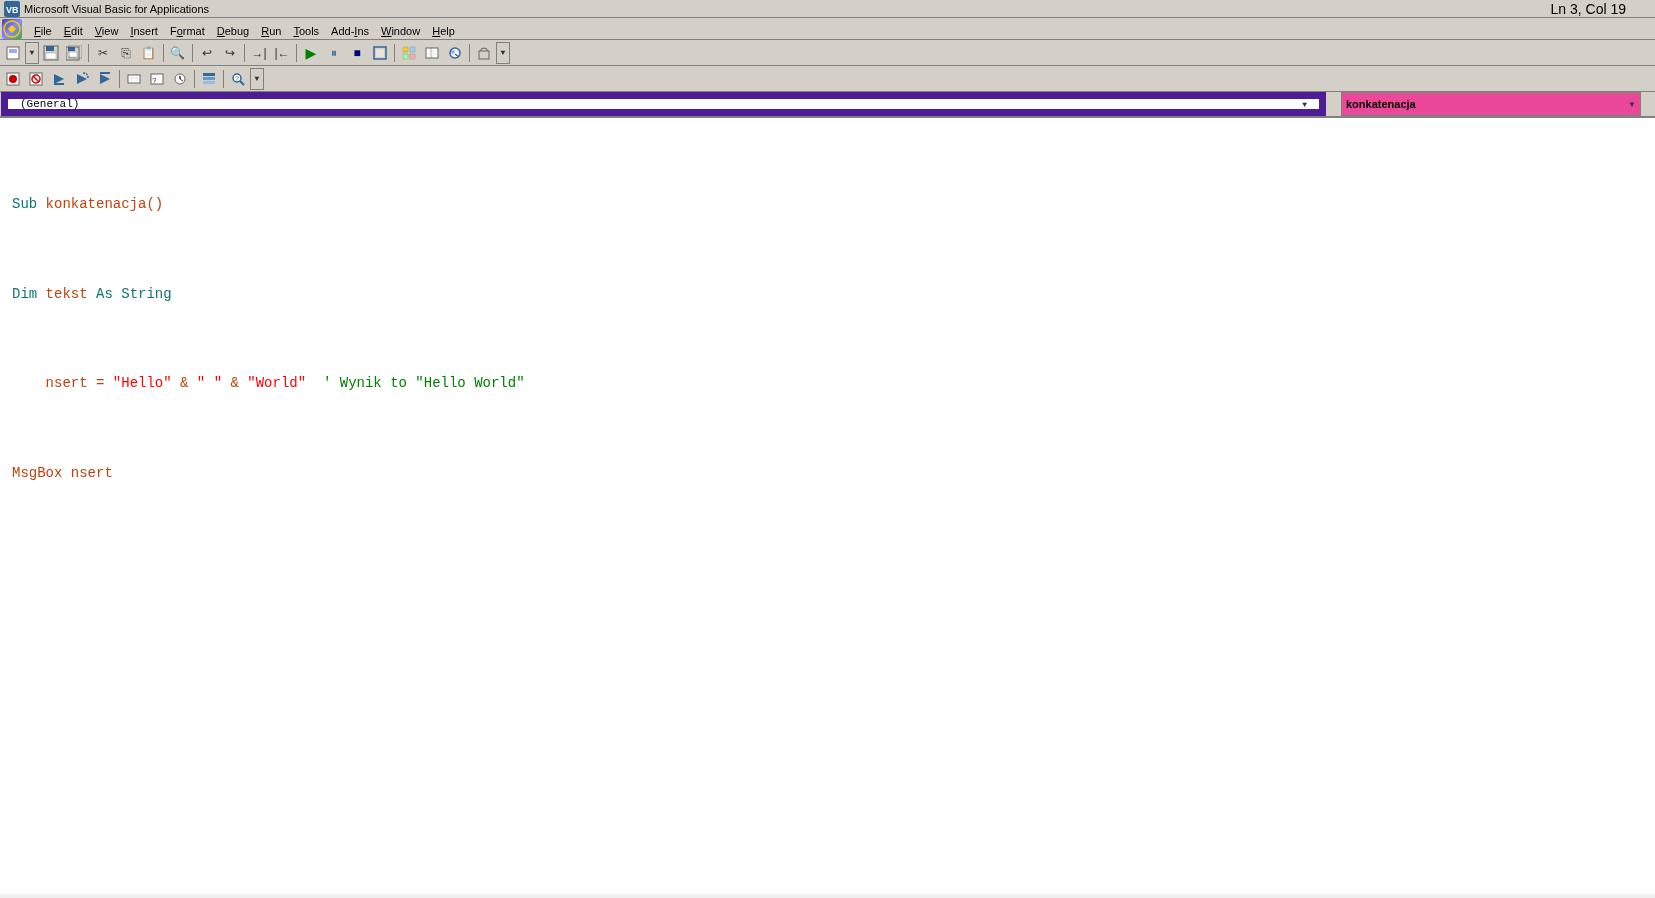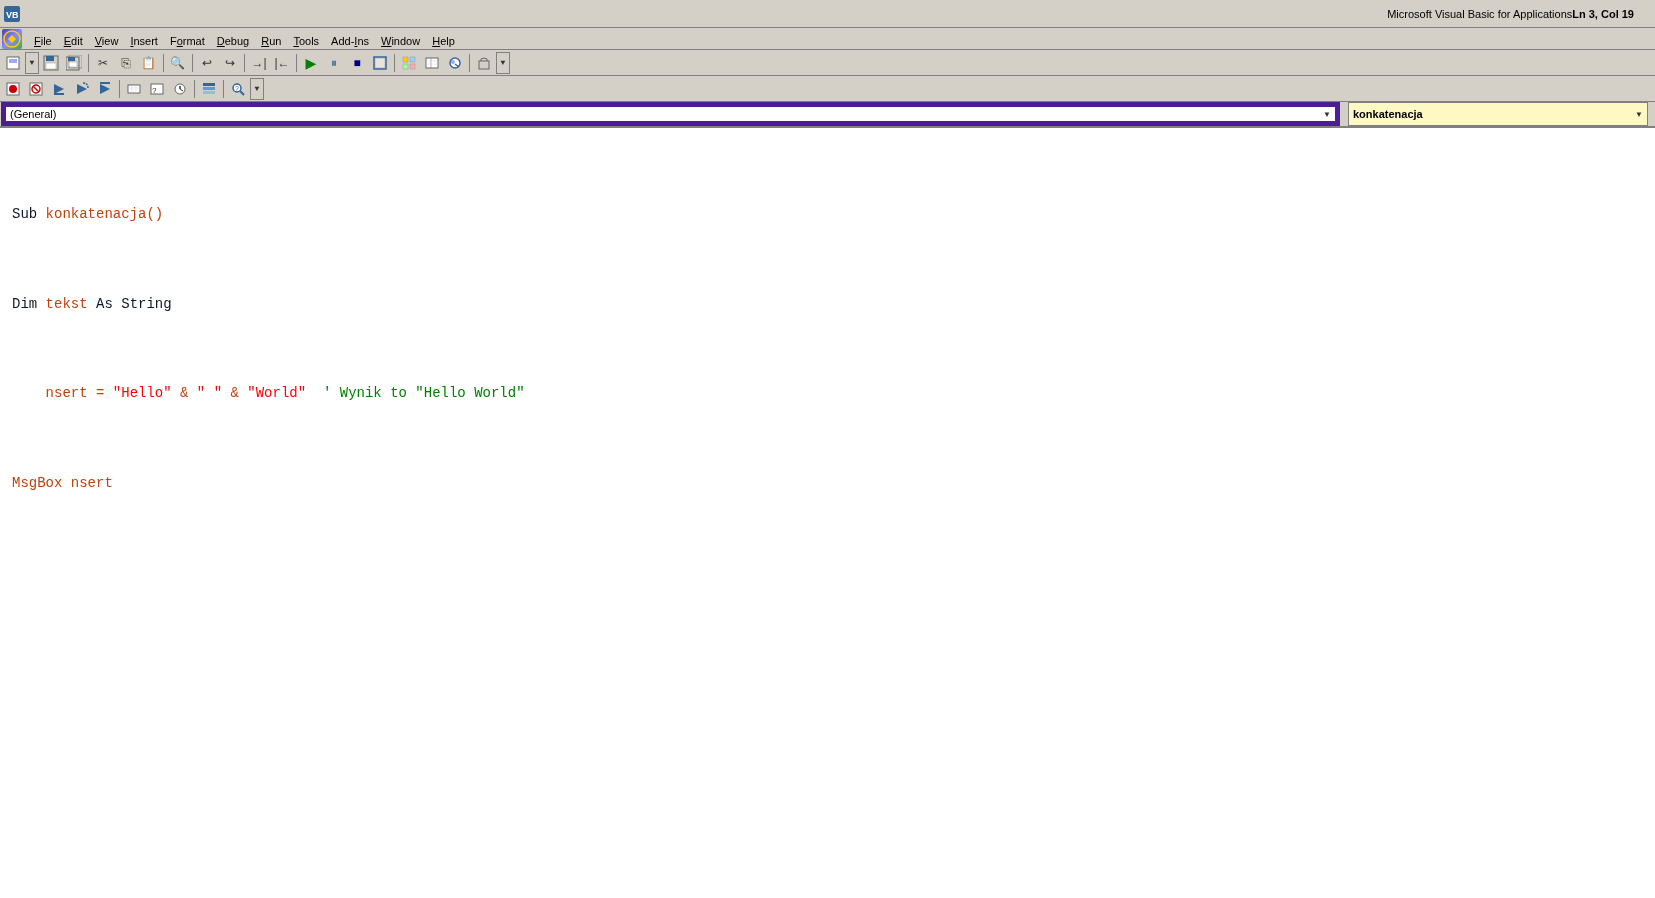--- a/index.html
+++ b/index.html
@@ -9,51 +9,49 @@
       background: #f0f0f0;
       width: 1655px;
       height: 898px;
       overflow: hidden;
       user-select: none;
     }
 
     
     #title-bar {
       background: #d4d0c8;
-      height: 28px;
+      height: 18px;
       display: flex;
       align-items: center;
       padding: 0 4px;
       border-bottom: 1px solid #808080;
       font-family: Tahoma, Arial, sans-serif;
       font-size: 11px;
-      text-align: right;
     }
 
     #title-bar .title-icon {
       width: 16px;
       height: 16px;
       margin-right: 4px;
       display: flex;
       align-items: center;
       justify-content: center;
       font-size: 10px;
     }
 
     #title-bar .title-text {
       flex: 1;
       font-size: 11px;
       color: #000;
     }
 
     #title-bar .title-status {
-      font-size: 11px;
+      font-size: 14px;
       color: #000;
-      margin-right: 17px;
-      font-weight: bold;
+      margin-right: 25px;
     }
 
     
     #menu-bar {
       background: #d4d0c8;
       height: 22px;
       display: flex;
       align-items: flex-end;
       padding: 0 2px;
       border-bottom: 1px solid #808080;
@@ -144,45 +142,45 @@
       align-items: center;
       background: #d4d0c8;
       border-bottom: 2px solid #808080;
       height: 26px;
     }
 
     #object-dropdown {
       flex: 1;
       height: 24px;
       background: white;
-      border: 5px solid #4c1d95;
-      font-family: Liberation Sans, sans-serif;
-      font-size: 11px;
-      padding: 0 4px;
+      border: 7px solid #4c1d95;
+      font-family: Liberation Mono, monospace;
+      font-size: 11px;
+      padding: 0 12px;
       cursor: pointer;
       display: flex;
       align-items: center;
       justify-content: space-between;
       margin: 1px;
     }
 
     #procedure-dropdown {
       width: 300px;
       height: 24px;
-      background: #fef9c3;
+      background: #ec4899;
       border: 1px solid #808080;
       font-family: Tahoma, Arial, sans-serif;
       font-size: 11px;
       font-weight: bold;
       padding: 0 4px;
       cursor: pointer;
       display: flex;
       align-items: center;
       justify-content: space-between;
-      margin: 7px;
+      margin: 14px;
     }
 
     .dropdown-arrow {
       font-size: 8px;
       color: #333;
     }
 
     
     #code-editor {
       background: white;
@@ -194,21 +192,21 @@
       overflow: auto;
       height: calc(898px - 22px - 22px - 26px - 26px - 26px);
       white-space: pre;
     }
 
     .code-line {
       min-height: 22px;
       display: block;
     }
 
-    .kw-blue { color: #0f172a; }
+    .kw-blue { color: #0f766e; }
     .str-red { color: #ff0000; }
     .comment-green { color: #008000; }
     .code-black { color: #c2410c; }
     .option-teal { color: #008080; }
   </style>
 </head>
 <body>
 
 <div id="title-bar">
   <div class="title-icon">

